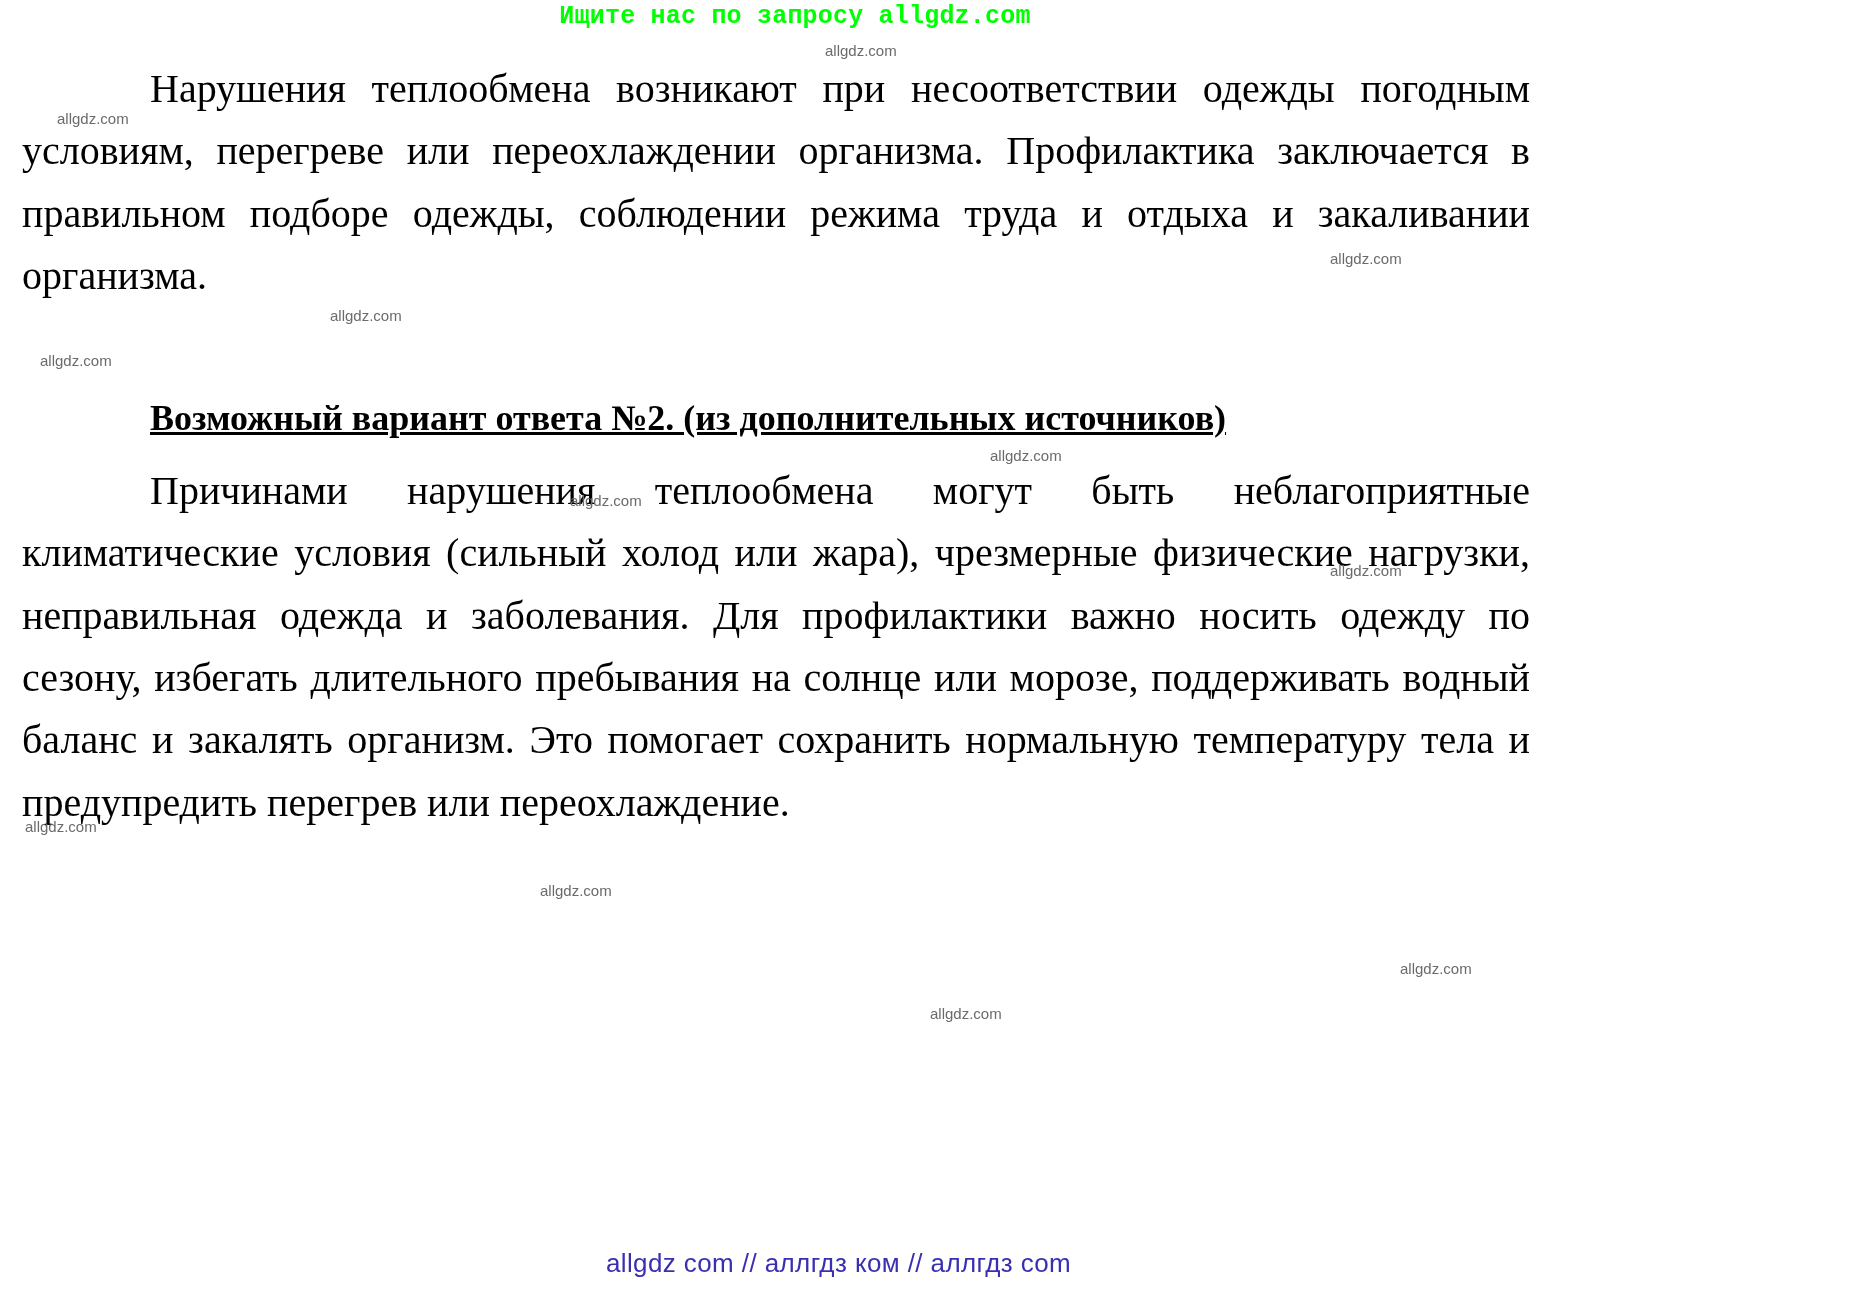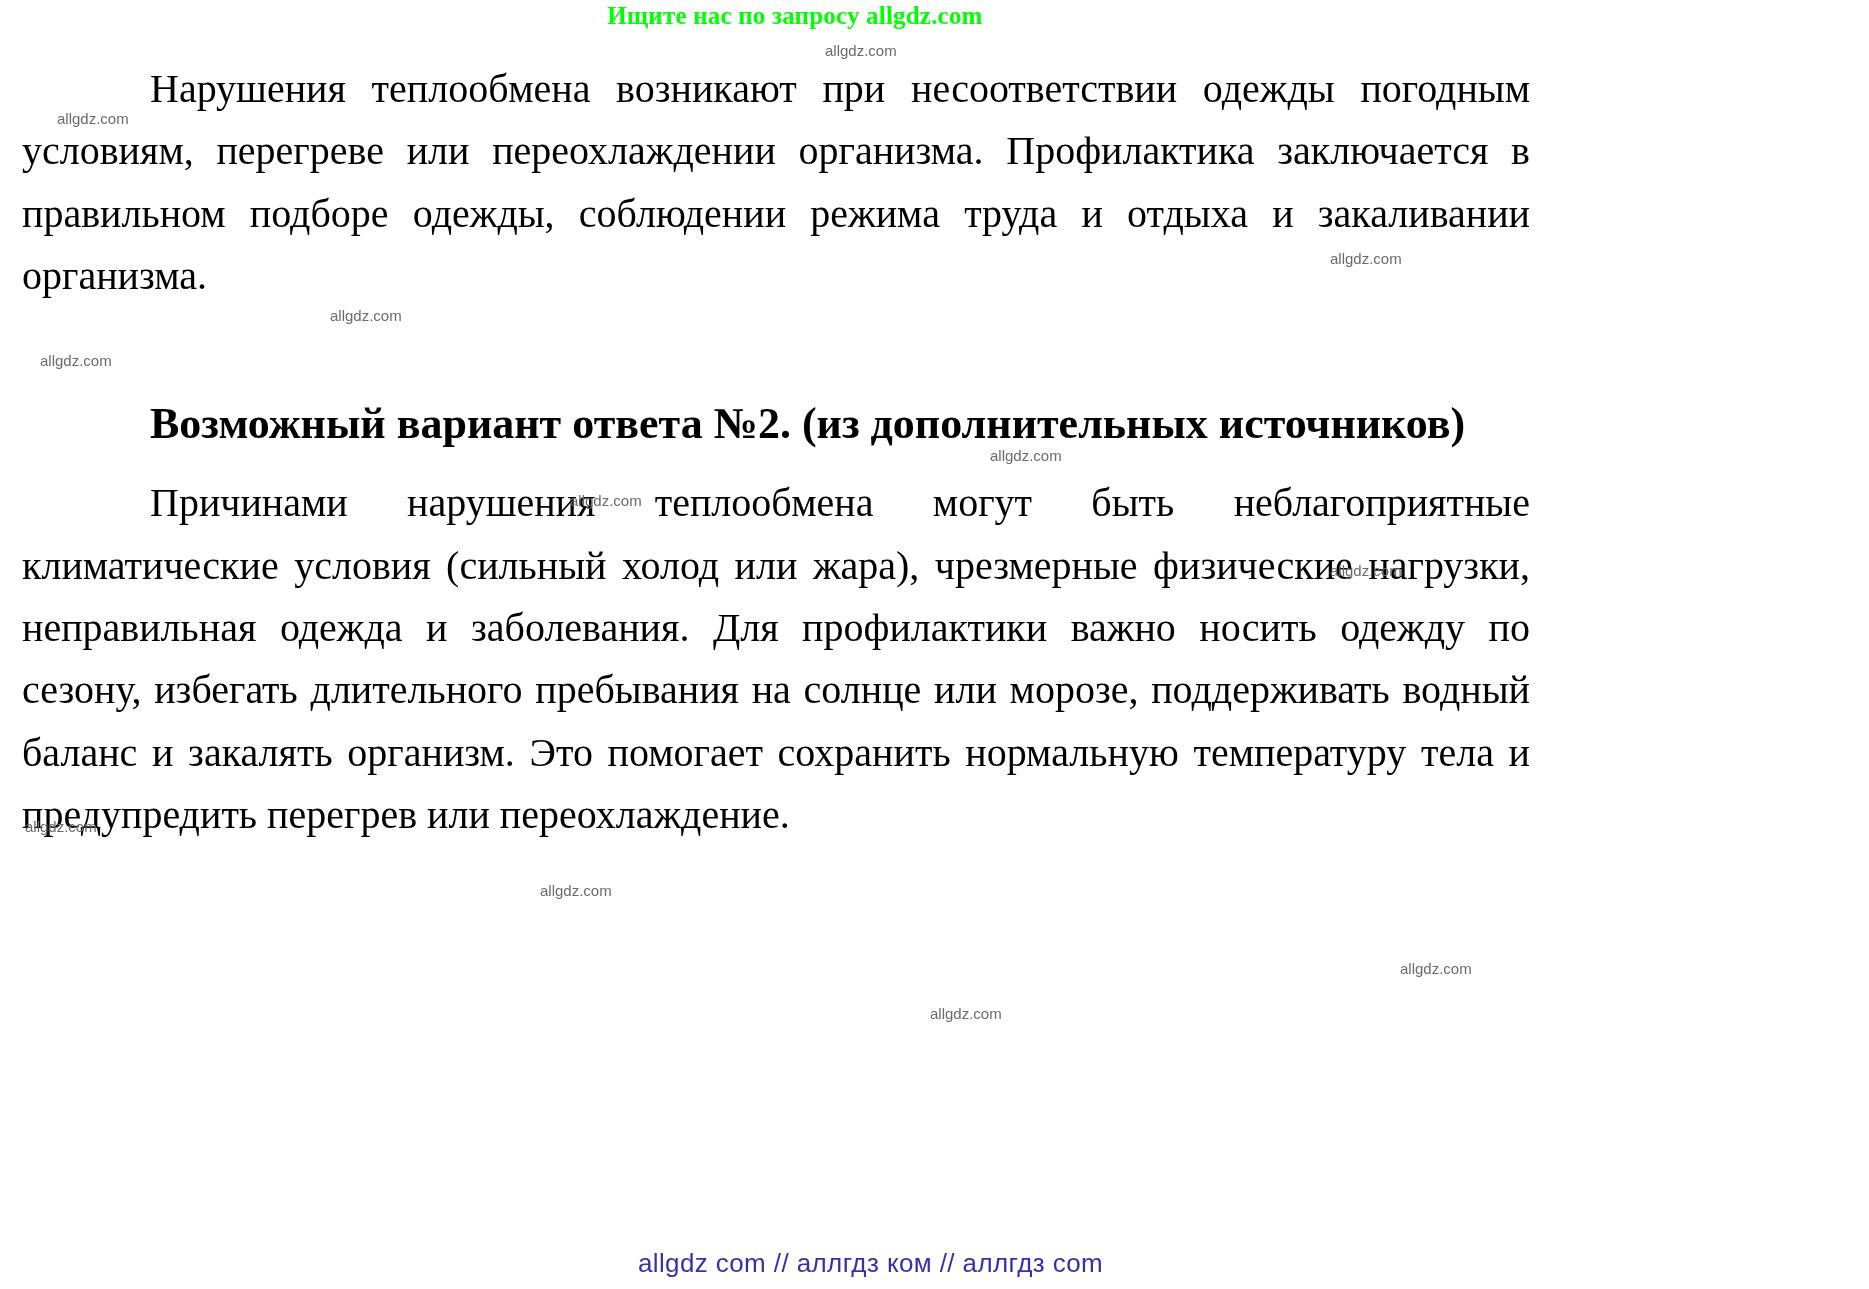--- a/index.html
+++ b/index.html
@@ -20,21 +20,21 @@
     position: absolute;
     inset: 0;
   }
 
   .top-banner {
     position: absolute;
     top: 2px;
     left: 0;
     width: 1590px;
     text-align: center;
-    font-family: Liberation Serif, serif;
+    font-family: Liberation Mono, monospace;
     font-size: 25px;
     font-weight: bold;
     color: #00ff00;
     letter-spacing: 0.2px;
   }
 
   .content {
     position: absolute;
     top: 58px;
     left: 22px;
@@ -45,25 +45,26 @@
     margin: 0;
     font-size: 40px;
     line-height: 1.56;
     text-align: justify;
     text-justify: inter-word;
     text-indent: 128px;
   }
 
   h2.heading {
     margin: 0;
-    font-size: 44px;
+    font-size: 36px;
     line-height: 1.56;
     font-weight: bold;
     text-align: justify;
     text-indent: 128px;
+    text-decoration: underline;
   }
 
   .spacer-a { height: 82px; }
   .spacer-b { height: 14px; }
 
   
   .wm {
     position: absolute;
     font-family: "Liberation Sans", sans-serif;
     font-size: 15px;
@@ -75,21 +76,20 @@
   .footer {
     position: absolute;
     left: 0;
     bottom: 10px;
     width: 1677px;
     text-align: center;
     font-family: "Liberation Sans", sans-serif;
     font-size: 26px;
     color: #3a2fb0;
     letter-spacing: 0.4px;
-    margin-left: 32px;
   }
 </style>
 </head>
 <body>
 
 <div class="page">
 
   <div class="top-banner">Ищите нас по запросу allgdz.com</div>
 
   <div class="content">

